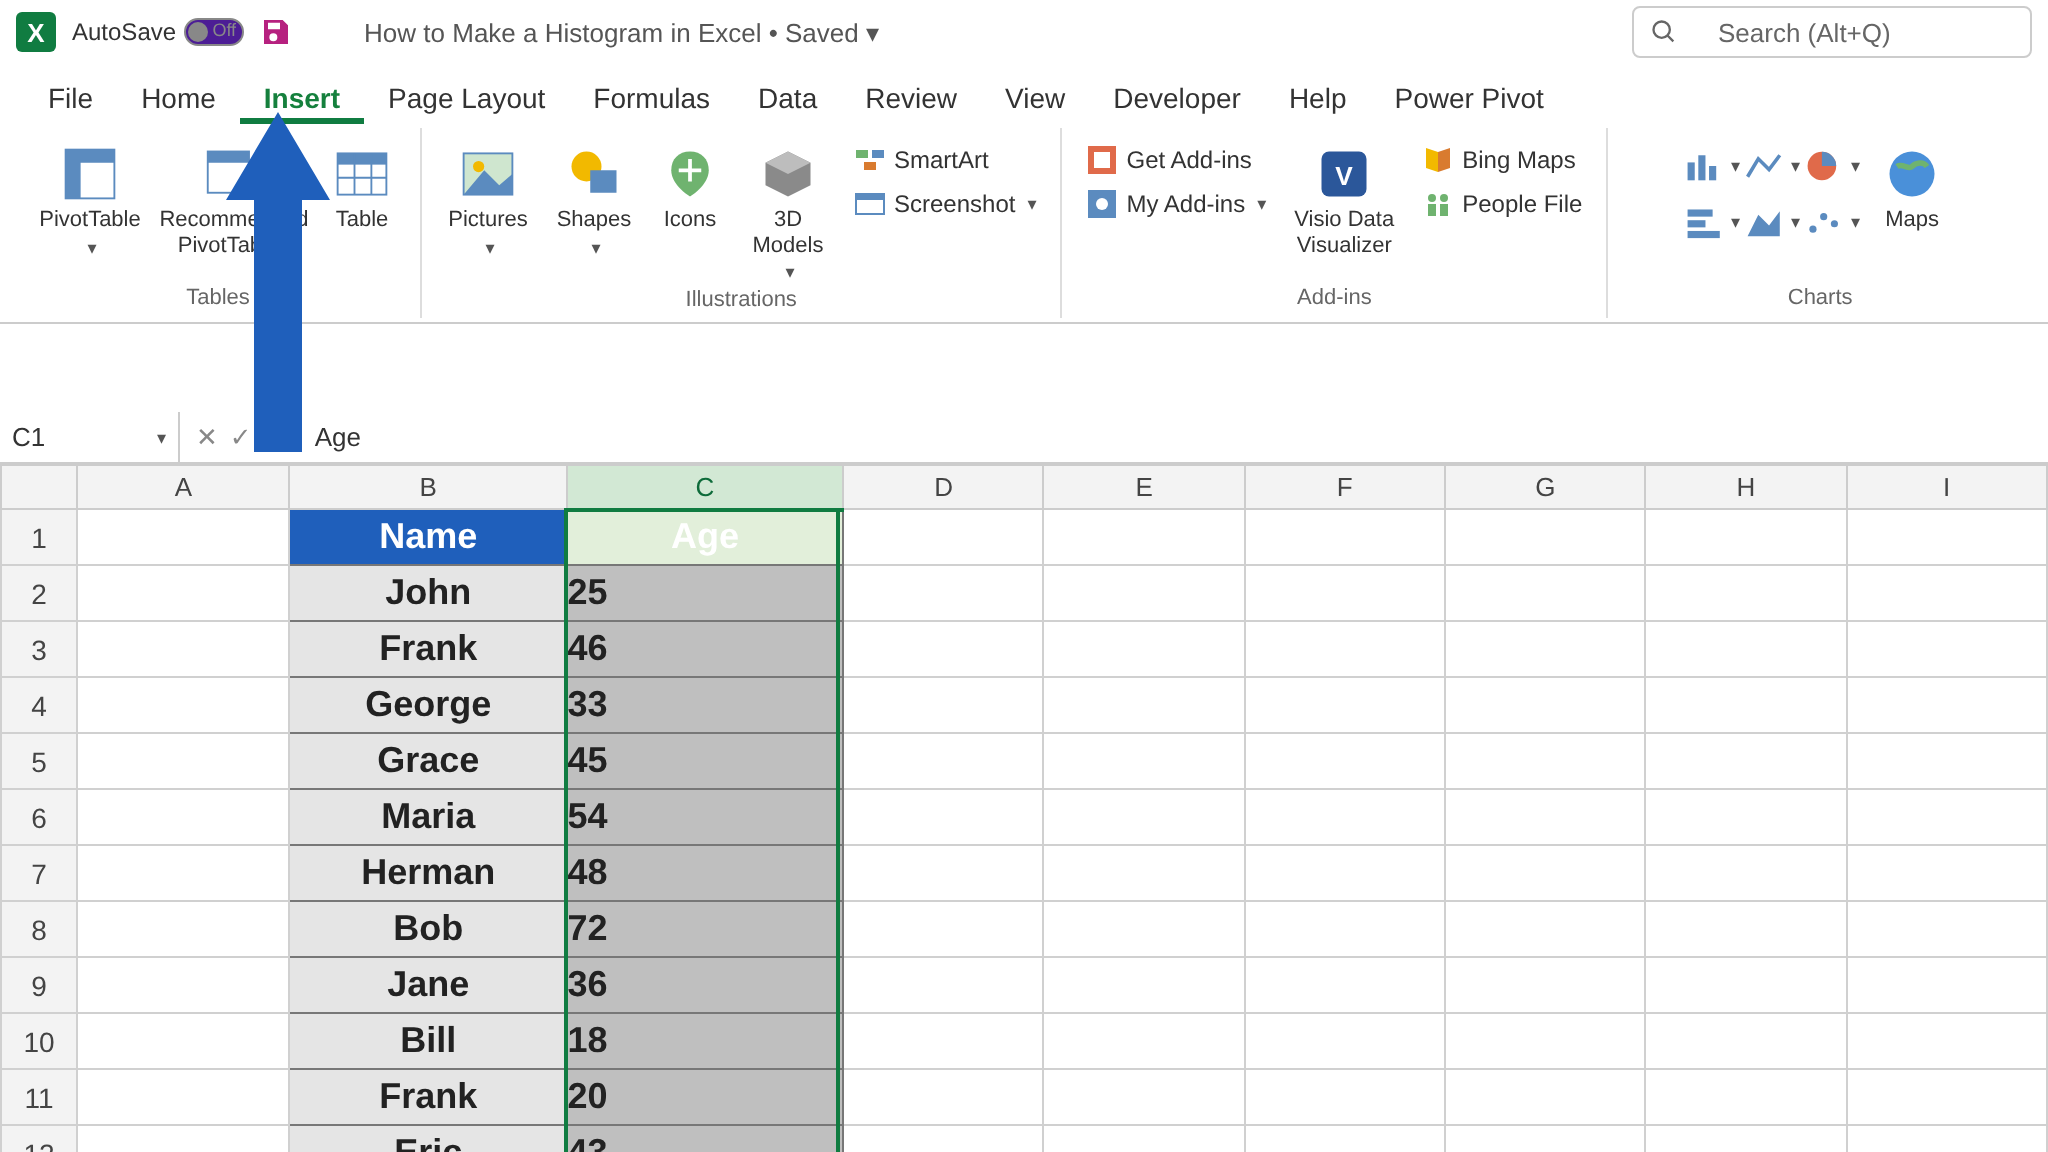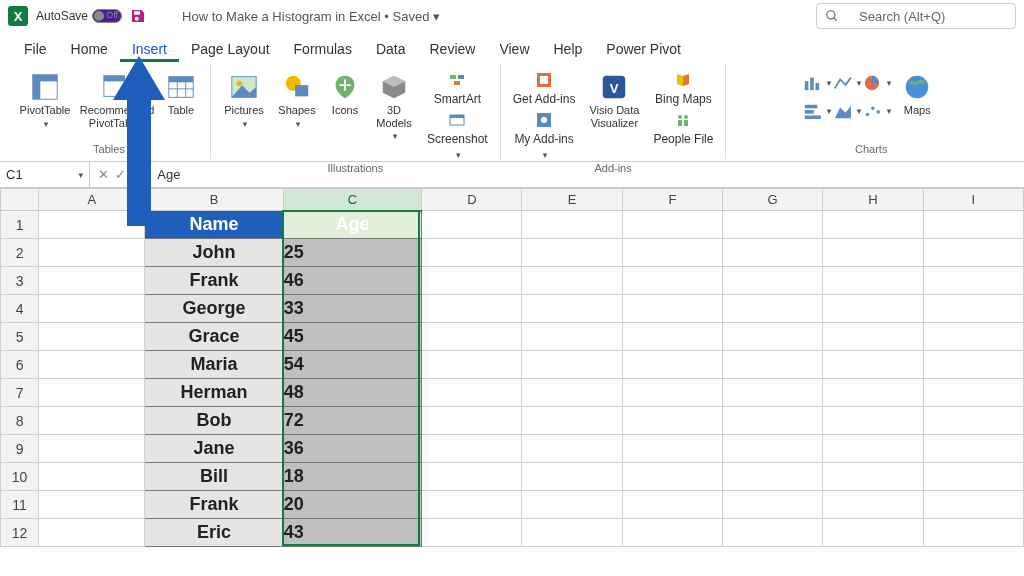--- a/index.html
+++ b/index.html
@@ -12,40 +12,40 @@
   .toggle { width: 30px; height: 14px; border: 1px solid #888; border-radius: 8px; position: relative; background:#4c1d95; }
   .toggle::after { content:""; width:10px; height:10px; background:#888; border-radius:50%; position:absolute; left:1px; top:1px; }
   .toggle-lbl { font-size:9px; color:#888; position:absolute; right:3px; top:0px; }
   .save-icon { width:16px; height:16px; color:#b6217f; }
   .doc-title { margin-left: 28px; font-size: 13px; color:#555; }
   .search-box { margin-left: auto; width: 200px; height: 26px; border: 1px solid #ccc; border-radius: 4px; display:flex; align-items:center; padding:0 8px; gap:20px; color:#666; font-size:13px; }
 
   
   .tabs { height: 30px; display: flex; align-items: flex-end; padding: 0 12px; gap: 0; }
   .tab { padding: 6px 12px 5px 12px; font-size: 14px; color:#333; cursor: default; }
-  .tab.active { color:#1d4ed8; font-weight:400; border-bottom: 3px solid #107c41; padding-bottom:2px; }
+  .tab.active { color:#15803d; font-weight:700; border-bottom: 3px solid #107c41; padding-bottom:2px; }
 
   
   .ribbon { height: 100px; background:#fff; border-bottom:1px solid #ccc; display:flex; padding: 2px 8px; }
   .group { display:flex; flex-direction:column; align-items:center; padding: 2px 8px; border-right:1px solid #ddd; position:relative; }
   .group:last-child { border-right:none; }
   .group-body { flex:1; display:flex; align-items:flex-start; gap:4px; padding-top:4px; }
   .group-label { font-size: 11px; color:#666; margin-top:auto; margin-bottom:2px; text-align:center; width:100%; }
   .rbtn { display:flex; flex-direction:column; align-items:center; justify-content:flex-start; width:58px; font-size:11px; text-align:center; line-height:1.15; gap:2px; padding:2px; }
   .rbtn svg, .rbtn .ico { width:30px; height:30px; }
   .smallstack { display:flex; flex-direction:column; gap:2px; }
-  .srow { display:flex; align-items:center; gap:4px; font-size:12px; white-space:nowrap; padding:2px 4px;flex-direction:column; }
+  .srow { display:flex; align-items:center; gap:4px; font-size:12px; white-space:nowrap; padding:2px 4px; }
   .srow .ico { width:16px; height:16px; }
   .minigrid { display:grid; grid-template-columns: repeat(3, 28px); grid-auto-rows:26px; gap:2px; align-content:start; }
   .minigrid .cell { display:flex; align-items:center; justify-content:center; }
   .minigrid svg { width:22px; height:20px; }
   .drop { font-size:9px; color:#555; margin-left:2px; }
 
   
-  .fbar { height: 26px; display:flex; align-items:center; border-bottom:1px solid #ccc; font-size:13px; }
+  .fbar { height: 26px; display:flex; align-items:center; border-bottom:1px solid #ccc; font-size:13px;margin-top:44px; }
   .namebox { width: 90px; height:100%; border-right:1px solid #ccc; display:flex; align-items:center; padding:0 6px; justify-content:space-between; }
   .fx-ctrls { display:flex; align-items:center; gap:6px; padding:0 8px; color:#888; }
   .fx-label { font-style: italic; font-family: Cambria, serif; font-size:13px; color:#444; }
   .fx-input { flex:1; padding:0 8px; }
 
   
   .grid { position: relative; }
   .grid table { border-collapse: collapse; width: 100%; table-layout: fixed; }
   .col-hdr th { height:22px; background:#f3f3f3; border:1px solid #ccc; font-weight:normal; color:#444; font-size:13px; text-align:center; }
   .col-hdr th.rowh { width:38px; }
@@ -95,20 +95,21 @@
 
 <div class="tabs">
   <div class="tab">File</div>
   <div class="tab">Home</div>
   <div class="tab active">Insert</div>
   <div class="tab">Page Layout</div>
   <div class="tab">Formulas</div>
   <div class="tab">Data</div>
   <div class="tab">Review</div>
   <div class="tab">View</div>
+  <div class="tab">Developer</div>
   <div class="tab">Help</div>
   <div class="tab">Power Pivot</div>
 </div>
 
 <div class="ribbon">
 
   <div class="group">
     <div class="group-body">
       <div class="rbtn">
         <svg viewBox="0 0 32 32">

